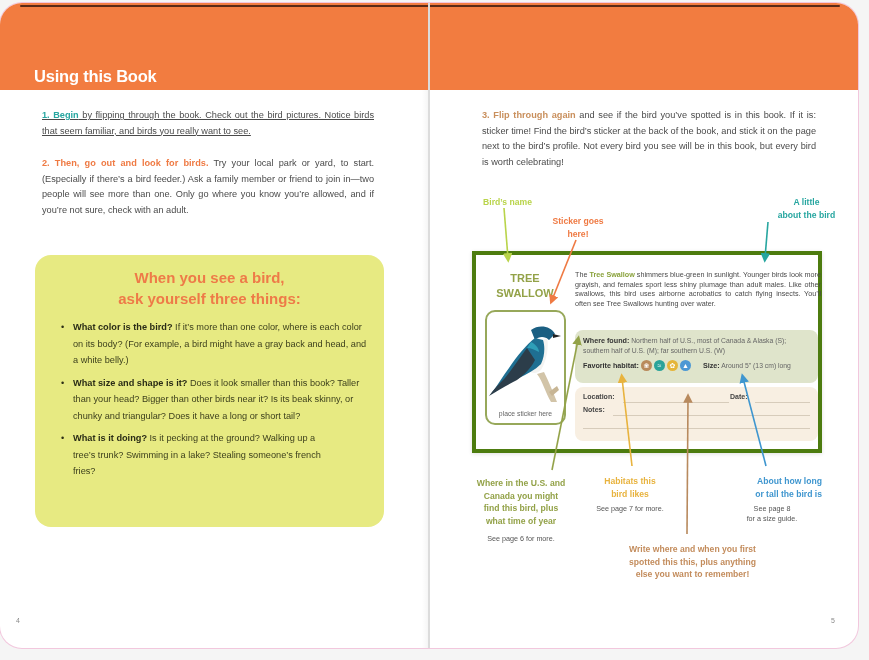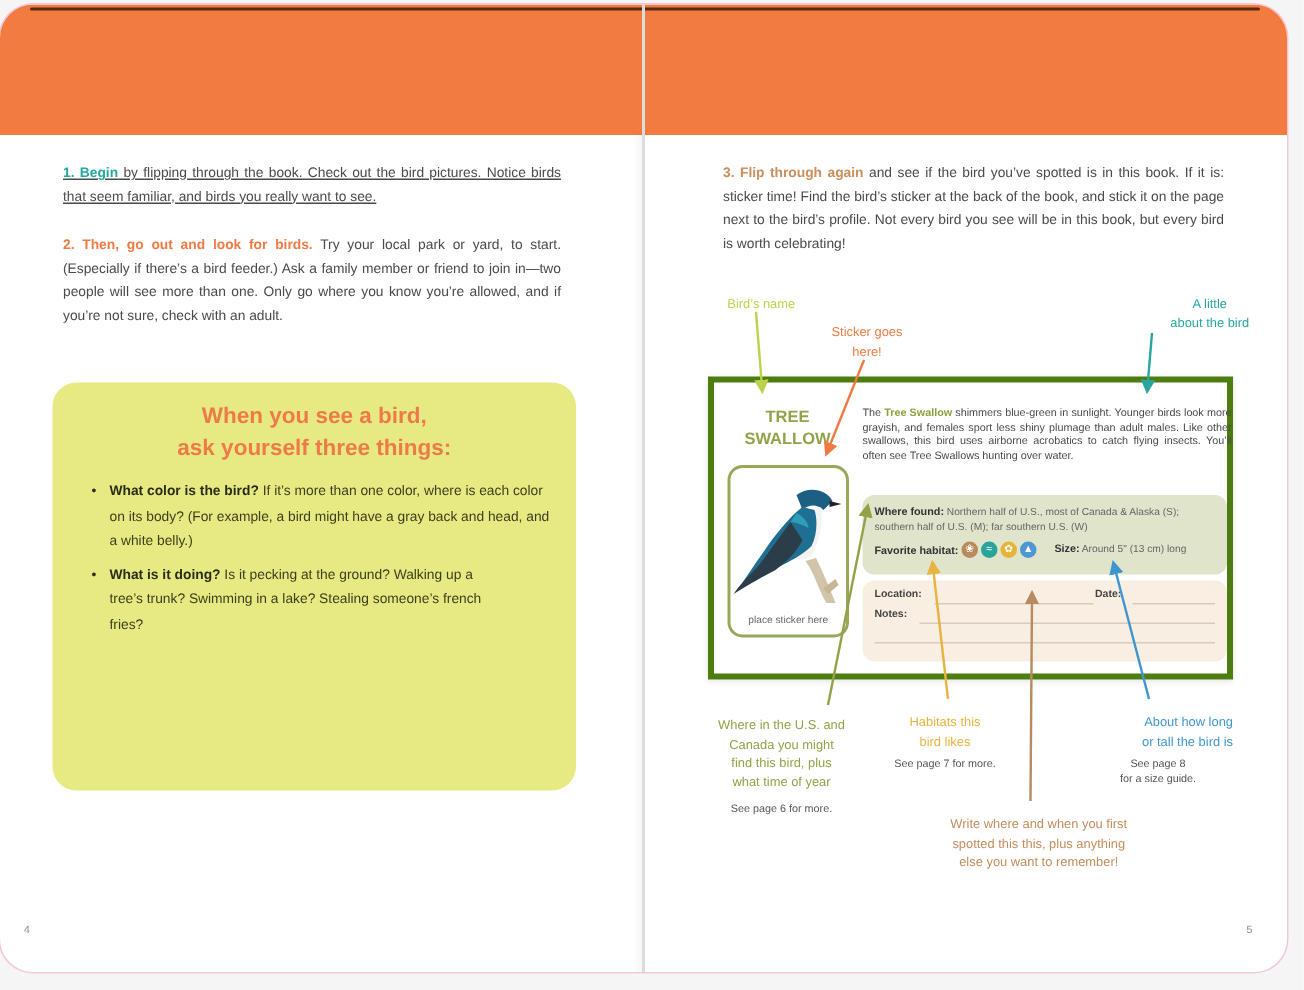--- a/index.html
+++ b/index.html
@@ -47,21 +47,21 @@
     position: relative; padding-left: 14px; font-family: "Liberation Sans", sans-serif;
     font-size: 9.2px; line-height: 16.5px; color: #3c3f1c; margin-bottom: 6px;
   }
   .bullets li::before { content: "\2022"; position: absolute; left: 2px; top: 0; color: #2c2e15; }
   .bullets b { color: #2a2c16; }
 
   .pagenum { position: absolute; top: 614px; font-size: 7px; color: #8a8a8a; font-family: "Liberation Sans", sans-serif; }
 
   
   .callout {
-    position: absolute; font-family: "Liberation Sans", sans-serif; font-weight: normal;
+    position: absolute; font-family: "Liberation Sans", sans-serif; font-weight: bold;
     font-size: 8.6px; line-height: 12.5px; text-align: center;
   }
   .sub { position: absolute; font-family: "Liberation Sans", sans-serif; font-size: 7.2px; line-height: 10px; color: #555; text-align: center; }
 
   .card {
     position: absolute; left: 472px; top: 248px; width: 350px; height: 202px;
     background: #ffffff; border: 4px solid #4d7c0f; box-shadow: 0 1px 4px rgba(0,0,0,0.12);
   }
   .bird-name {
     position: absolute; left: 10px; top: 16px; width: 78px; text-align: center;
@@ -99,36 +99,38 @@
 </style>
 </head>
 <body>
 
 <div class="spread">
   <div class="banner"></div>
   <div class="topline"></div>
   <div class="gutter-shadow"></div>
   <div class="gutter"></div>
 
+  <div class="page-title">Using this Book</div>
 
   <p class="para" style="left:42px; top:105px; width:332px;text-decoration:underline;">
     <span class="lead teal">1. Begin</span><span> by flipping through the book. Check out the bird pictures. Notice birds that seem familiar, and birds you really want to see.</span>
   </p>
 
   <p class="para" style="left:42px; top:153px; width:332px;">
     <span class="lead orange">2. Then, go out and look for birds.</span><span> Try your local park or yard, to start. (Especially if there’s a bird feeder.) Ask a family member or friend to join in—two people will see more than one. Only go where you know you’re allowed, and if you’re not sure, check with an adult.</span>
   </p>
 
   <div class="box">
     <div class="box-title">
       <div>When you see a bird,</div>
       <div>ask yourself three things:</div>
     </div>
     <ul class="bullets">
       <li><b>What color is the bird?</b><span> If it’s more than one color, where is each color on its body? (For example, a bird might have a gray back and head, and a white belly.)</span></li>
+      <li><b>What size and shape is it?</b><span> Does it look smaller than this book? Taller than your head? Bigger than other birds near it? Is its beak skinny, or chunky and triangular? Does it have a long or short tail?</span></li>
       <li style="padding-right:30px;"><b>What is it doing?</b><span> Is it pecking at the ground? Walking up a tree’s trunk? Swimming in a lake? Stealing someone’s french fries?</span></li>
     </ul>
   </div>
 
   <div class="pagenum" style="left:16px;">4</div>
 
   <p class="para" style="left:482px; top:105px; width:334px;">
     <span class="lead tan">3. Flip through again</span><span> and see if the bird you’ve spotted is in this book. If it is: sticker time! Find the bird’s sticker at the back of the book, and stick it on the page next to the bird’s profile. Not every bird you see will be in this book, but every bird is worth celebrating!</span>
   </p>
 

